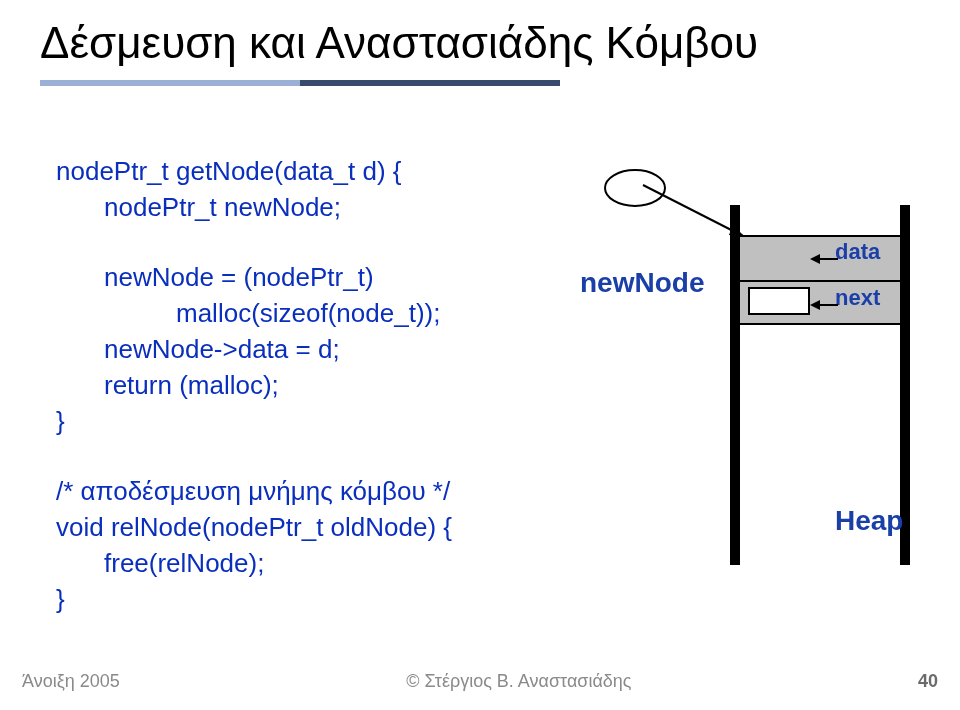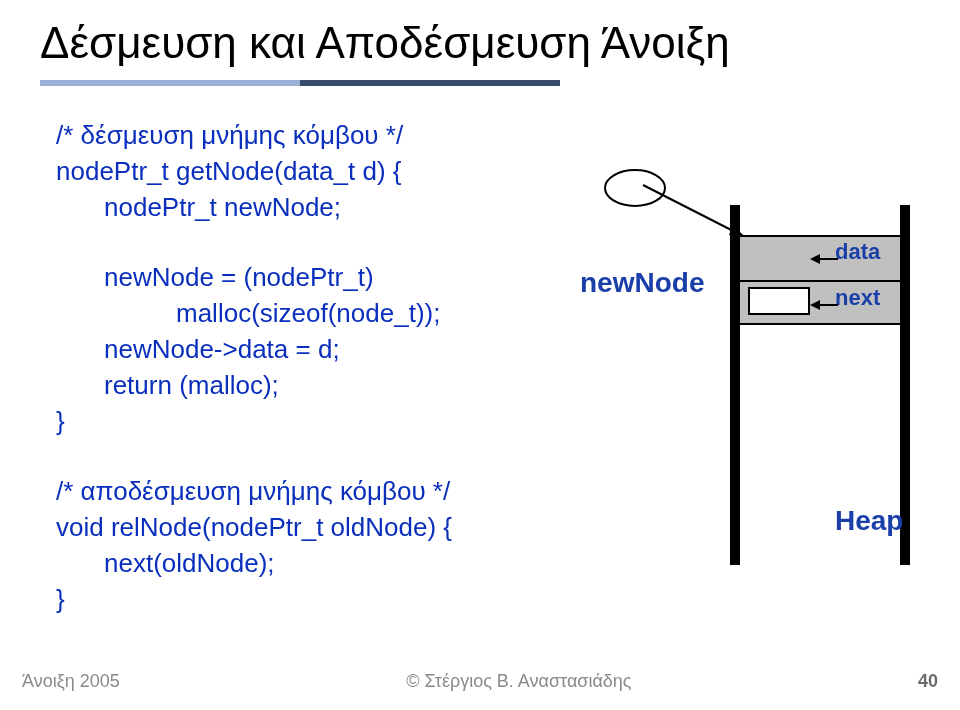--- a/index.html
+++ b/index.html
@@ -144,39 +144,38 @@
   }
   .footer .pagenum { font-weight: 700; color: #6b6b6b; }
 
   svg { position: absolute; overflow: visible; }
 </style>
 </head>
 <body>
 
 <div class="slide">
 
-  <div class="title">Δέσμευση και Αποδέσμευση Άνοιξη</div>
+  <div class="title">Δέσμευση και Αναστασιάδης Κόμβου</div>
   <div class="title-underline">
     <div class="dark"></div>
     <div class="light"></div>
   </div>
 
-  <div class="code" style="top:118px;">/* δέσμευση μνήμης κόμβου */</div>
   <div class="code" style="top:154px;">nodePtr_t getNode(data_t d) {</div>
   <div class="code indent1" style="top:190px;">nodePtr_t newNode;</div>
 
   <div class="code indent1" style="top:260px;">newNode = (nodePtr_t)</div>
   <div class="code indent2" style="top:296px;">malloc(sizeof(node_t));</div>
   <div class="code indent1" style="top:332px;">newNode-&gt;data = d;</div>
   <div class="code indent1" style="top:368px;">return (malloc);</div>
   <div class="code" style="top:404px;">}</div>
 
   <div class="code" style="top:474px;">/* αποδέσμευση μνήμης κόμβου */</div>
   <div class="code" style="top:510px;">void relNode(nodePtr_t oldNode) {</div>
-  <div class="code indent1" style="top:546px;">next(oldNode);</div>
+  <div class="code indent1" style="top:546px;">free(relNode);</div>
   <div class="code" style="top:582px;">}</div>
 
   <div class="diagram">
 
     <svg style="top:-60px; left:20px;" width="70" height="46">
       <ellipse cx="35" cy="23" rx="30" ry="18" fill="#fff" stroke="#000" stroke-width="2"></ellipse>
     </svg>
 
     <svg style="top:-50px; left:55px;" width="130" height="80">
       <line x1="8" y1="10" x2="110" y2="62" stroke="#000" stroke-width="2"></line>

